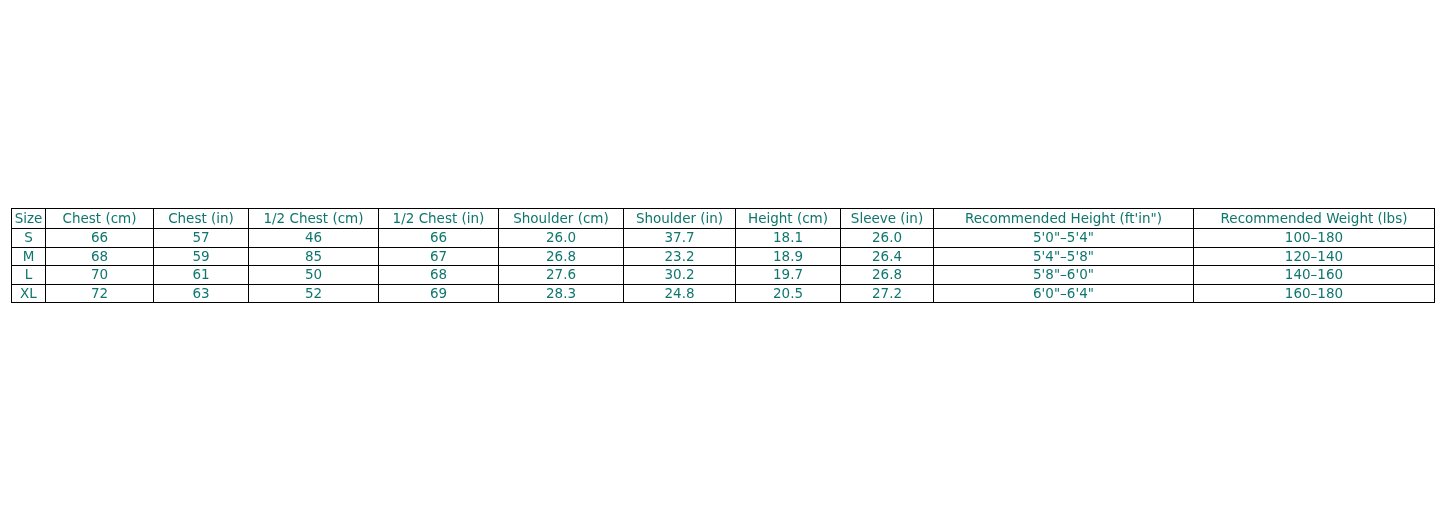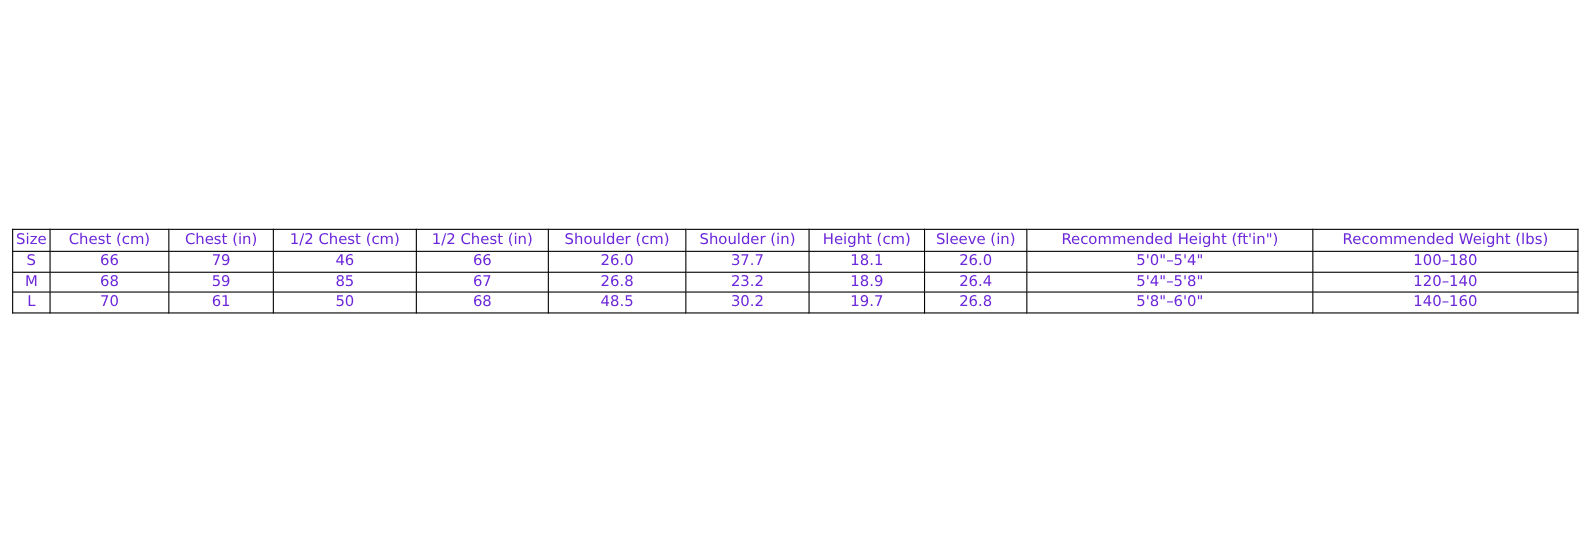--- a/index.html
+++ b/index.html
@@ -26,21 +26,21 @@
     background: #ffffff;
   }
   table.size-chart th,
   table.size-chart td {
     border: 1.5px solid #000000;
     padding: 0;
     text-align: center;
     vertical-align: middle;
     font-size: 13.5px;
     font-weight: 400;
-    color: #6d28d9;
+    color: #0f766e;
     line-height: 1;
     white-space: nowrap;
     overflow: hidden;
   }
   table.size-chart thead th { height: 19px; }
   table.size-chart tbody td { height: 17.5px; }
 
   
   col.c0  { width: 34px; }
   col.c1  { width: 108px; }
@@ -84,21 +84,21 @@
           <th>Height (cm)</th>
           <th>Sleeve (in)</th>
           <th>Recommended Height (ft'in")</th>
           <th>Recommended Weight (lbs)</th>
         </tr>
     </thead>
     <tbody>
         <tr>
           <td>S</td>
           <td>66</td>
-          <td>79</td>
+          <td>57</td>
           <td>46</td>
           <td>66</td>
           <td>26.0</td>
           <td>37.7</td>
           <td>18.1</td>
           <td>26.0</td>
           <td>5'0"–5'4"</td>
           <td>100–180</td>
         </tr>
         <tr>
@@ -113,22 +113,35 @@
           <td>26.4</td>
           <td>5'4"–5'8"</td>
           <td>120–140</td>
         </tr>
         <tr>
           <td>L</td>
           <td>70</td>
           <td>61</td>
           <td>50</td>
           <td>68</td>
-          <td>48.5</td>
+          <td>27.6</td>
           <td>30.2</td>
           <td>19.7</td>
           <td>26.8</td>
           <td>5'8"–6'0"</td>
           <td>140–160</td>
         </tr>
+        <tr>
+          <td>XL</td>
+          <td>72</td>
+          <td>63</td>
+          <td>52</td>
+          <td>69</td>
+          <td>28.3</td>
+          <td>24.8</td>
+          <td>20.5</td>
+          <td>27.2</td>
+          <td>6'0"–6'4"</td>
+          <td>160–180</td>
+        </tr>
       </tbody>
   </table>
 </div>
 
 </body></html>

